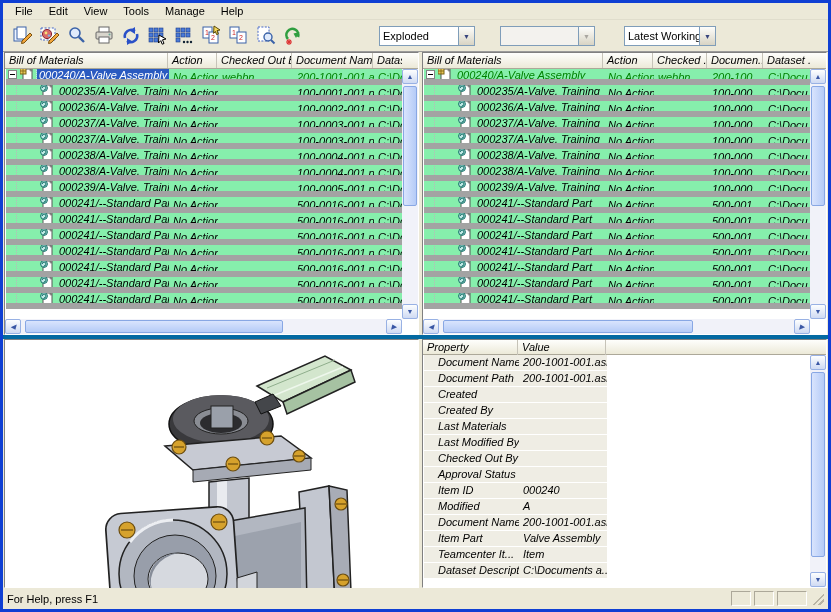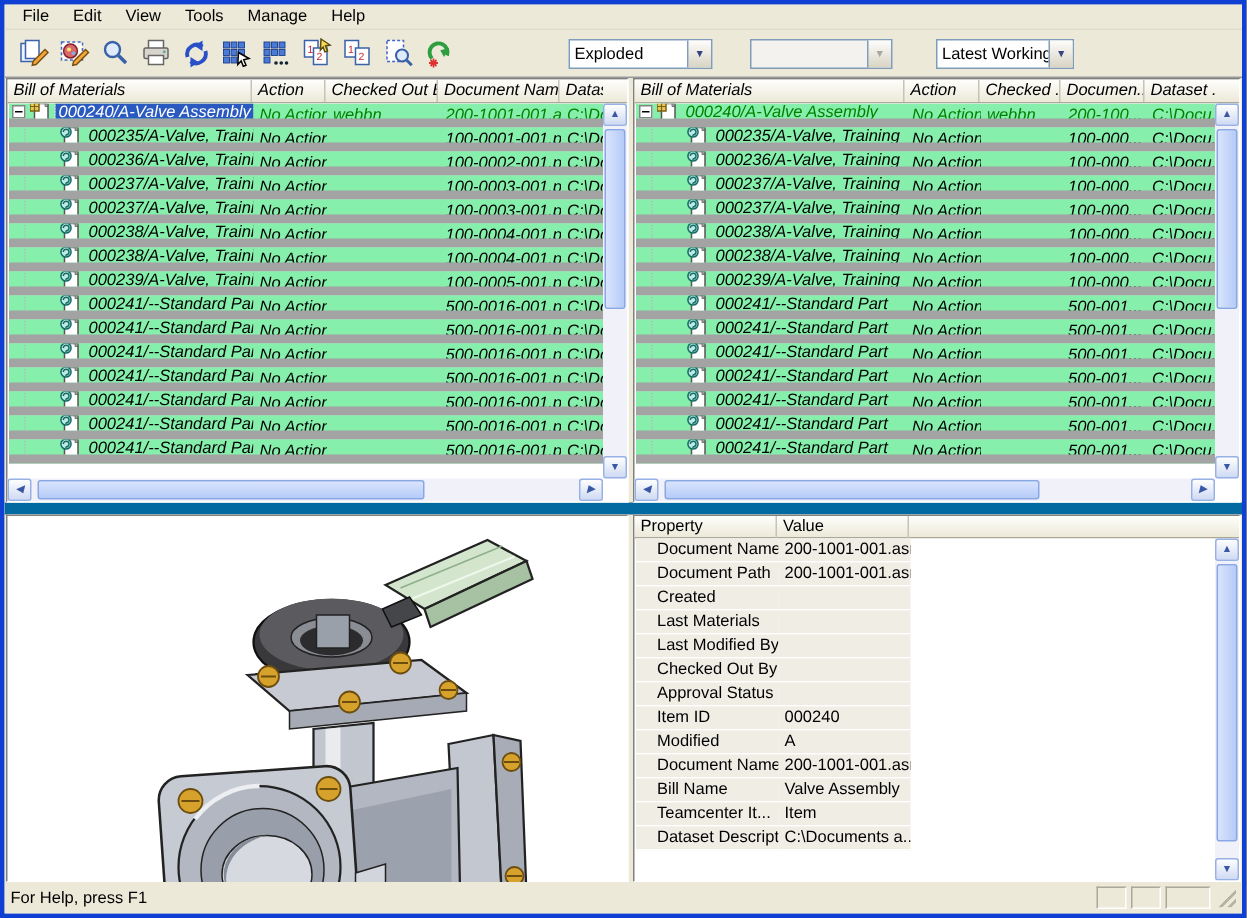--- a/index.html
+++ b/index.html
@@ -50,21 +50,21 @@
   .sb-v{position:absolute;top:16px;right:0;bottom:15px;width:16px;background:#f1f2f9;}
   .sb-h{position:absolute;left:0;right:16px;bottom:0;height:15px;background:#f1f2f9;display:flex;}
   .sb-btn{width:16px;height:15px;flex:none;background:linear-gradient(#fdfefe,#cfdaf3);border:1px solid #98b1e4;border-radius:2px;color:#3a57a5;font-size:7px;line-height:13px;text-align:center;}
   .sb-v .sb-btn{width:16px;height:15px;}
   .sb-thumb-v{position:absolute;left:1px;width:14px;background:linear-gradient(90deg,#d9e4fd,#b5cbf7);border:1px solid #88a7e4;border-radius:2px;}
   .sb-thumb-h{margin:0 0 0 4px;height:13px;align-self:center;background:linear-gradient(#d9e4fd,#b5cbf7);border:1px solid #88a7e4;border-radius:2px;flex:none;}
   .sb-btn.down{position:absolute;bottom:0;left:0;}
   .sb-btn.up{position:absolute;top:0;left:0;}
   .sb-spacer{flex:1;}
   
-  .bottom{display:flex;height:253px;padding:0 1px;gap:3px;background:#ece9d8;border-top:8px solid #0369a1;}
+  .bottom{display:flex;height:253px;padding:0 1px;gap:3px;background:#ece9d8;border-top:4px solid #0369a1;font-style:italic;}
   .viewer{width:415px;flex:none;background:#fff;border:1px solid;border-color:#808080 #fff #fff #808080;position:relative;}
   .proppanel{flex:1;background:#fff;border:1px solid;border-color:#808080 #fff #fff #808080;position:relative;overflow:hidden;}
   .prophead{display:flex;height:15px;background:linear-gradient(#fefefc,#ece9d8);border-bottom:1px solid #aca899;padding-right:16px;}
   .prophead .hcell{height:15px;}
   .propbody{position:absolute;left:1px;right:16px;top:15px;bottom:0;background:#fff;}
   .prow{display:flex;height:16px;}
   .prow .pcell{flex:none;padding:1px 0 0 4px;white-space:nowrap;overflow:hidden;background:#efede4;border-bottom:1px solid #fff;}
   .prow .pcell.name{padding-left:14px;}
   .prop-sb{position:absolute;top:15px;right:0;bottom:0;width:16px;background:#f1f2f9;}
   
@@ -756,20 +756,24 @@
           </div>
           <div class="prow">
             <div class="pcell name" style="width: 95px;">Document Path</div>
             <div class="pcell" style="width: 88px;">200-1001-001.asm/</div>
           </div>
           <div class="prow">
             <div class="pcell name" style="width: 95px;">Created</div>
             <div class="pcell" style="width: 88px;"></div>
           </div>
           <div class="prow">
+            <div class="pcell name" style="width: 95px;">Created By</div>
+            <div class="pcell" style="width: 88px;"></div>
+          </div>
+          <div class="prow">
             <div class="pcell name" style="width: 95px;">Last Materials</div>
             <div class="pcell" style="width: 88px;"></div>
           </div>
           <div class="prow">
             <div class="pcell name" style="width: 95px;">Last Modified By</div>
             <div class="pcell" style="width: 88px;"></div>
           </div>
           <div class="prow">
             <div class="pcell name" style="width: 95px;">Checked Out By</div>
             <div class="pcell" style="width: 88px;"></div>
@@ -784,21 +788,21 @@
           </div>
           <div class="prow">
             <div class="pcell name" style="width: 95px;">Modified</div>
             <div class="pcell" style="width: 88px;">A</div>
           </div>
           <div class="prow">
             <div class="pcell name" style="width: 95px;">Document Name</div>
             <div class="pcell" style="width: 88px;">200-1001-001.asm</div>
           </div>
           <div class="prow">
-            <div class="pcell name" style="width: 95px;">Bill Name</div>
+            <div class="pcell name" style="width: 95px;">Item Part</div>
             <div class="pcell" style="width: 88px;">Valve Assembly</div>
           </div>
           <div class="prow">
             <div class="pcell name" style="width: 95px;">Teamcenter It...</div>
             <div class="pcell" style="width: 88px;">Item</div>
           </div>
           <div class="prow">
             <div class="pcell name" style="width: 95px;">Dataset Description</div>
             <div class="pcell" style="width: 88px;">C:\Documents a...</div>
           </div>

